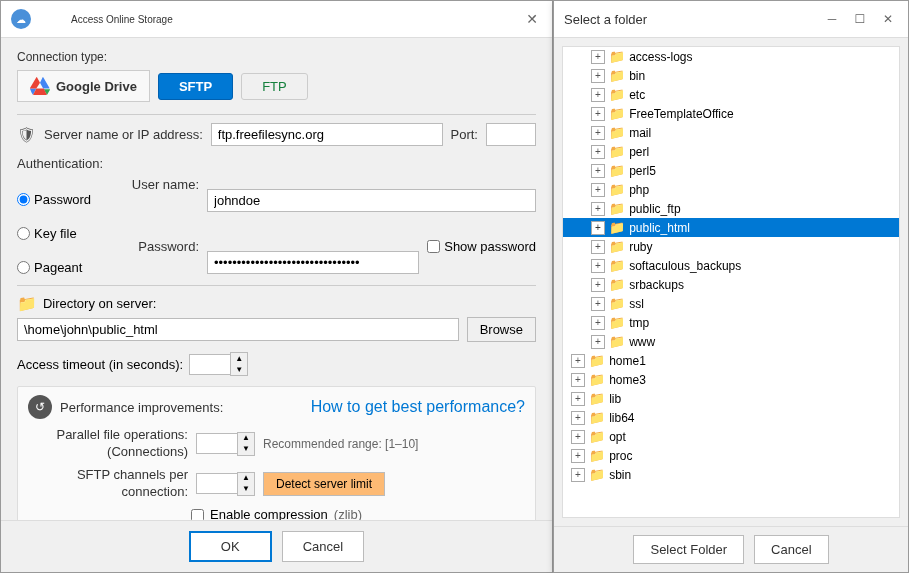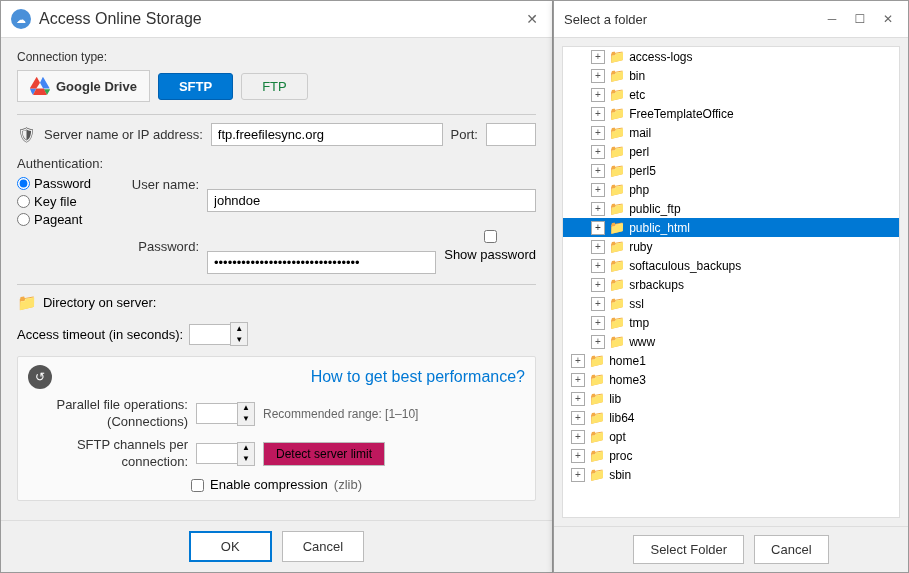--- a/index.html
+++ b/index.html
@@ -24,21 +24,21 @@
       justify-content: space-between;
     }
     .title-bar-left { display: flex; align-items: center; gap: 8px; }
     .title-bar-icon {
       width: 20px; height: 20px;
       background: #4a90d9;
       border-radius: 50%;
       display: flex; align-items: center; justify-content: center;
       color: white; font-size: 10px;
     }
-    .title-text { font-size: 16px; color: #333; }
+    .title-text { font-size: 10px; color: #333; margin-left: 32px; }
     .close-btn {
       width: 20px; height: 20px;
       display: flex; align-items: center; justify-content: center;
       cursor: pointer; font-size: 14px; color: #666;
     }
 
     .dialog-content { padding: 12px 16px; flex: 1; overflow: hidden; }
 
     .conn-type-section { margin-bottom: 12px; }
     .conn-type-label { font-size: 12px; color: #333; margin-bottom: 6px; }
@@ -80,30 +80,30 @@
 
     .divider { border: none; border-top: 1px solid #ccc; margin: 8px 0; }
 
     .server-row { display: flex; align-items: center; gap: 8px; margin-bottom: 10px; }
     .server-label { color: #333; white-space: nowrap; }
     .server-input { flex: 1; padding: 3px 6px; border: 1px solid #bbb; background: white; }
     .port-label { color: #333; }
     .port-input { width: 50px; padding: 3px 6px; border: 1px solid #bbb; background: white; }
 
     .auth-section { display: flex; gap: 16px; margin-bottom: 10px; }
-    .auth-left { display: flex; flex-direction: column; gap: 3px; }
+    .auth-left { display: flex; flex-direction: column; gap: 19px; }
     .auth-label { color: #333; font-weight: normal; margin-bottom: 2px; }
     .radio-option { display: flex; align-items: center; gap: 4px; cursor: pointer; }
     .radio-option input[type=radio] { cursor: pointer; }
 
     .auth-right { flex: 1; display: flex; flex-direction: column; gap: 6px; }
     .auth-field-row { display: flex; align-items: center; gap: 8px; }
     .auth-field-label { width: 80px; text-align: right; color: #333; }
     .auth-text-input { flex: 1; padding: 3px 6px; border: 1px solid #bbb; background: white; margin-top: 33px; }
-    .show-pw-wrapper { display: flex; align-items: center; gap: 4px; white-space: nowrap; flex-direction: column; }
+    .show-pw-wrapper { display: flex; align-items: center; gap: 4px; white-space: nowrap; }
     .show-pw-wrapper input[type=checkbox] { cursor: pointer; }
 
     .dir-section { margin-bottom: 10px; }
     .dir-label-row { display: flex; align-items: center; gap: 6px; margin-bottom: 4px; }
     .folder-icon-yellow { color: #f0c040; font-size: 16px; }
     .dir-input-row { display: flex; align-items: center; gap: 8px; }
     .dir-input { flex: 1; padding: 3px 6px; border: 1px solid #bbb; background: white; }
     .browse-btn {
       padding: 4px 12px;
       background: #f0f0f0;
@@ -123,21 +123,21 @@
     .perf-icon { width: 24px; height: 24px; background: #555; border-radius: 50%; display: flex; align-items: center; justify-content: center; color: white; font-size: 12px; }
     .perf-title { font-size: 13px; color: #333; }
     .perf-link { color: #0078d4; text-decoration: none; font-size: 16px; }
 
     .perf-row { display: flex; align-items: center; gap: 8px; margin-bottom: 6px; }
     .perf-label { width: 160px; text-align: right; color: #333; line-height: 1.3; }
     .perf-range-hint { color: #666; font-size: 12px; }
 
     .detect-btn {
       padding: 4px 12px;
-      background: #be185d;
+      background: #fdba74;
       border: 1px solid #bbb;
       cursor: pointer;
       font-size: 12px;
     }
 
     .compress-row { display: flex; align-items: flex-end; gap: 6px; justify-content: center; margin-top: 4px; }
     .compress-row input[type=checkbox] { cursor: pointer; }
     .compress-hint { color: #666; }
 
     .dialog-footer {
@@ -327,37 +327,42 @@
       </div>
     </div>
 
     <hr class="divider">
 
     <div class="dir-section">
       <div class="dir-label-row">
         <span class="folder-icon-yellow">📁</span>
         <span>Directory on server:</span>
       </div>
+      <div class="dir-input-row">
+        <input class="dir-input" type="text" value="\home\john\public_html" style="">
+        <button class="browse-btn">Browse</button>
+      </div>
     </div>
 
     <div class="timeout-row">
       <span>Access timeout (in seconds):</span>
       <div class="spinner-wrapper">
         <input class="spinner-input" type="text" value="15" style="">
         <div class="spinner-btns">
           <div class="spinner-btn">▲</div>
           <div class="spinner-btn">▼</div>
         </div>
       </div>
     </div>
 
     <div class="perf-section">
       <div class="perf-header">
         <div class="perf-header-left">
           <div class="perf-icon">↺</div>
+          <span class="perf-title">Performance improvements:</span>
         </div>
         <a href="#" class="perf-link">How to get best performance?</a>
       </div>
 
       <div class="perf-row">
         <span class="perf-label">Parallel file operations:<br>(Connections)</span>
         <div class="spinner-wrapper">
           <input class="spinner-input" type="text" value="6" style="">
           <div class="spinner-btns">
             <div class="spinner-btn">▲</div>

